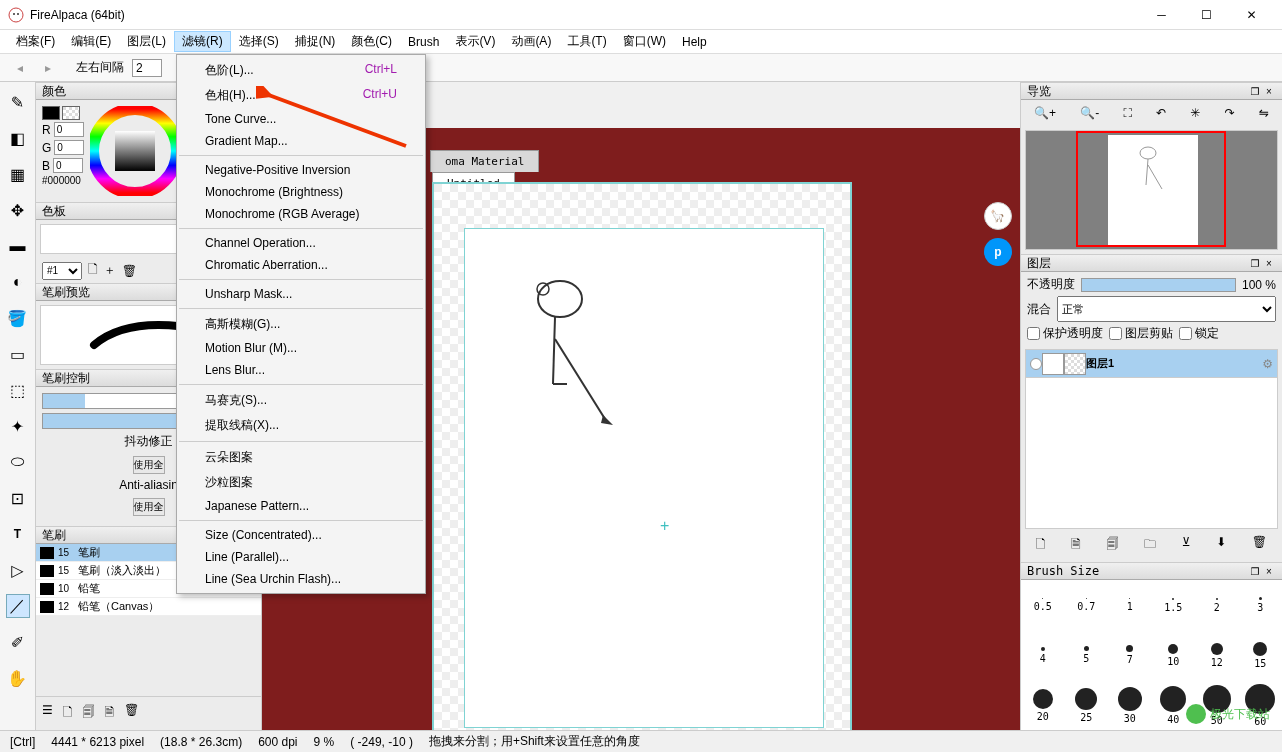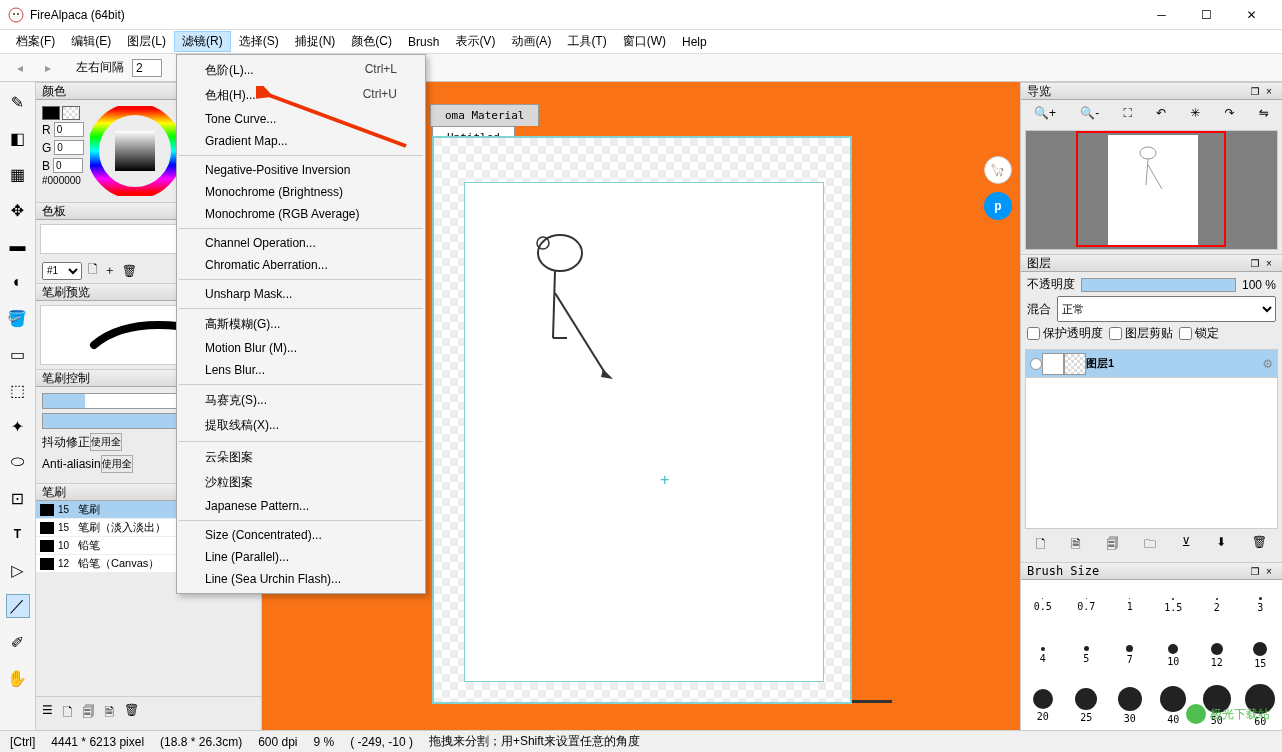--- a/index.html
+++ b/index.html
@@ -32,31 +32,31 @@
 .color-wheel { width: 90px; height: 90px; position: relative; }
 .palette-area { height: 30px; background: #fff; border: 1px solid #ccc; margin: 4px; }
 .palette-bar { display: flex; align-items: center; padding: 2px 6px; gap: 6px; }
 .palette-bar select { width: 40px; height: 18px; font-size: 10px; }
 .brush-preview { height: 60px; background: #fff; border: 1px solid #ccc; margin: 4px; display: flex; align-items: center; justify-content: center; position: relative; }
 .brush-stroke { width: 120px; height: 30px; }
 .brush-ctrl { padding: 6px; }
 .slider-row { display: flex; align-items: center; gap: 6px; margin-bottom: 4px; }
 .slider { flex: 1; height: 16px; background: #fff; border: 1px solid #999; position: relative; }
 .slider-fill { height: 100%; background: #a8d0f0; }
-.ctrl-row { display: flex; align-items: center; margin-bottom: 4px; font-size: 11px; }
+.ctrl-row { display: flex; align-items: center; gap: 6px; margin-bottom: 4px; font-size: 11px; flex-direction: column; }
 .ctrl-row .btn-like { background: #e8e8e8; border: 1px solid #aaa; padding: 1px 0; font-size: 10px; }
 .brush-list { flex: 1; overflow: hidden; }
 .brush-item { display: flex; align-items: center; padding: 2px 4px; height: 18px; background: #fff; border-bottom: 1px solid #eee; }
 .brush-item.sel { background: #a8d0f0; }
 .brush-item .bsz { width: 14px; height: 12px; background: #000; margin-right: 4px; }
 .brush-item .bnum { width: 20px; font-size: 10px; }
 .brush-item .bname { flex: 1; font-size: 11px; }
 .brush-item .bgear { font-size: 10px; color: #888; }
 .brush-bar { display: flex; gap: 10px; padding: 6px; border-top: 1px solid #ccc; }
-.canvas-area { flex: 1; background: #f97316; position: relative; display: flex; flex-direction: column; }
+.canvas-area { flex: 1; background: #7f1d1d; position: relative; display: flex; flex-direction: column; margin-top: 46px; }
 .tabbar { height: 44px; display: flex; align-items: flex-end; }
 .tab { background: #d8d8d8; border: 1px solid #999; border-bottom: none; padding: 3px 14px; margin-right: 2px; font-family: monospace; font-size: 11px; height: 22px; display: flex; align-items: center; }
 .tab.mat { margin-left: 168px; }
 .canvas-viewport { flex: 1; position: relative; overflow: hidden; }
 .canvas-bg { position: absolute; left: 170px; top: 10px; width: 420px; height: 568px; border: 2px solid #7fd3d3; background-image: repeating-conic-gradient(#fff 0% 25%, #eee 0% 50%); background-size: 16px 16px; }
 .canvas-inner { position: absolute; left: 30px; top: 44px; width: 360px; height: 500px; background: #fff; border: 1px solid #7fd3d3; }
 .stick-figure { position: absolute; left: 40px; top: 40px; }
 .center-cross { position: absolute; left: 195px; top: 288px; color: #40c0c0; font-size: 16px; }
 .right-icons { position: absolute; right: 8px; top: 30px; display: flex; flex-direction: column; gap: 8px; }
 .circ-icon { width: 28px; height: 28px; border-radius: 50%; display: flex; align-items: center; justify-content: center; font-weight: bold; color: #fff; }
@@ -81,21 +81,21 @@
 .layer-bar { display: flex; gap: 8px; padding: 6px; justify-content: space-around; }
 .brush-sizes { padding: 2px; background: #fff; }
 .bs-grid { display: grid; grid-template-columns: repeat(6, 1fr); gap: 4px; }
 .bs-cell { display: flex; flex-direction: column; align-items: center; height: 46px; justify-content: center; }
 .bs-dot { border-radius: 50%; background: #222; }
 .bs-label { font-size: 10px; margin-top: 2px; font-family: monospace; }
 .statusbar { height: 22px; background: #f0f0f0; border-top: 1px solid #ccc; display: flex; align-items: center; padding: 0 10px; gap: 16px; font-size: 11px; }
 .dropdown { position: absolute; left: 176px; top: 54px; width: 250px; background: #f4f4f4; border: 1px solid #aaa; box-shadow: 3px 3px 6px rgba(0,0,0,0.25); z-index: 100; padding: 3px 0; }
 .dd-item { padding: 4px 28px 4px 28px; font-size: 12px; display: flex; cursor: pointer; }
 .dd-item .lab { flex: 1; }
-.dd-item .sc { color: #404040; }
+.dd-item .sc { color: #a21caf; }
 .dd-sep { height: 1px; background: #ccc; margin: 3px 2px; }
 .arrow { position: absolute; left: 256px; top: 86px; z-index: 101; pointer-events: none; }
 .watermark { position: absolute; right: 12px; bottom: 28px; display: flex; align-items: center; gap: 4px; color: #4fbf4f; font-size: 13px; z-index: 50; }
 .watermark .wic { width: 20px; height: 20px; background: #4fbf4f; border-radius: 50%; }
 </style>
 </head>
 <body>
 
 <div class="titlebar">
   <svg class="app-icon" viewBox="0 0 16 16">

